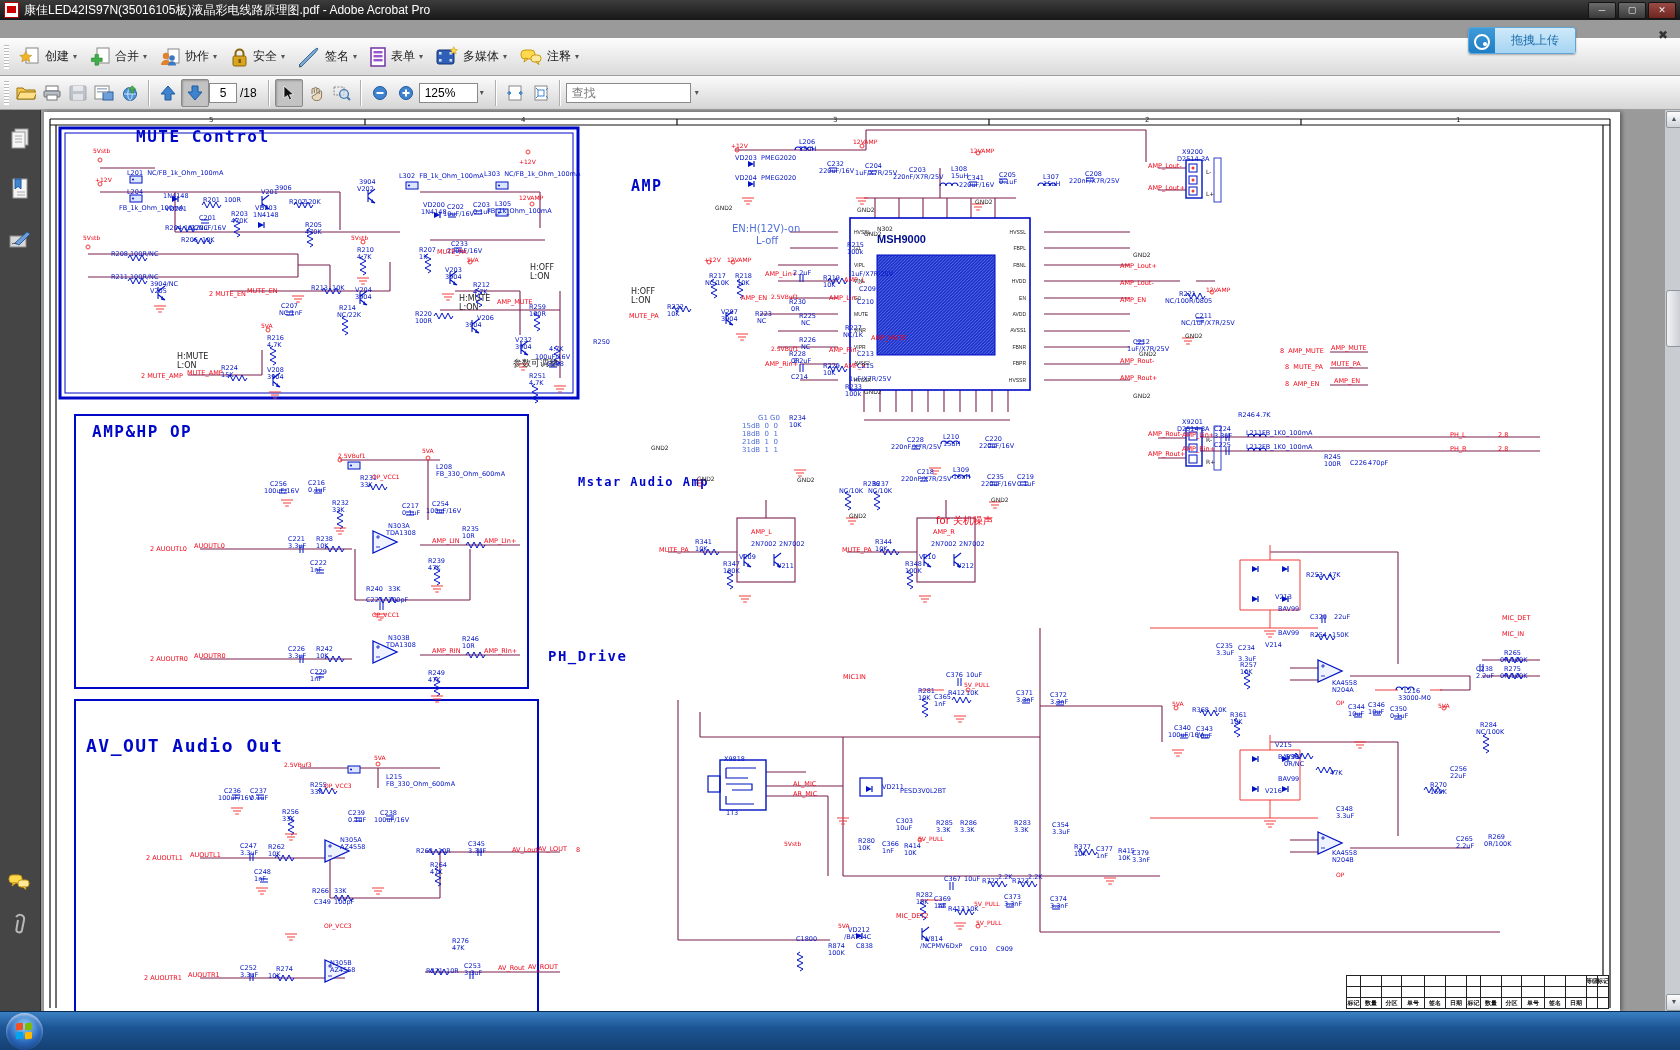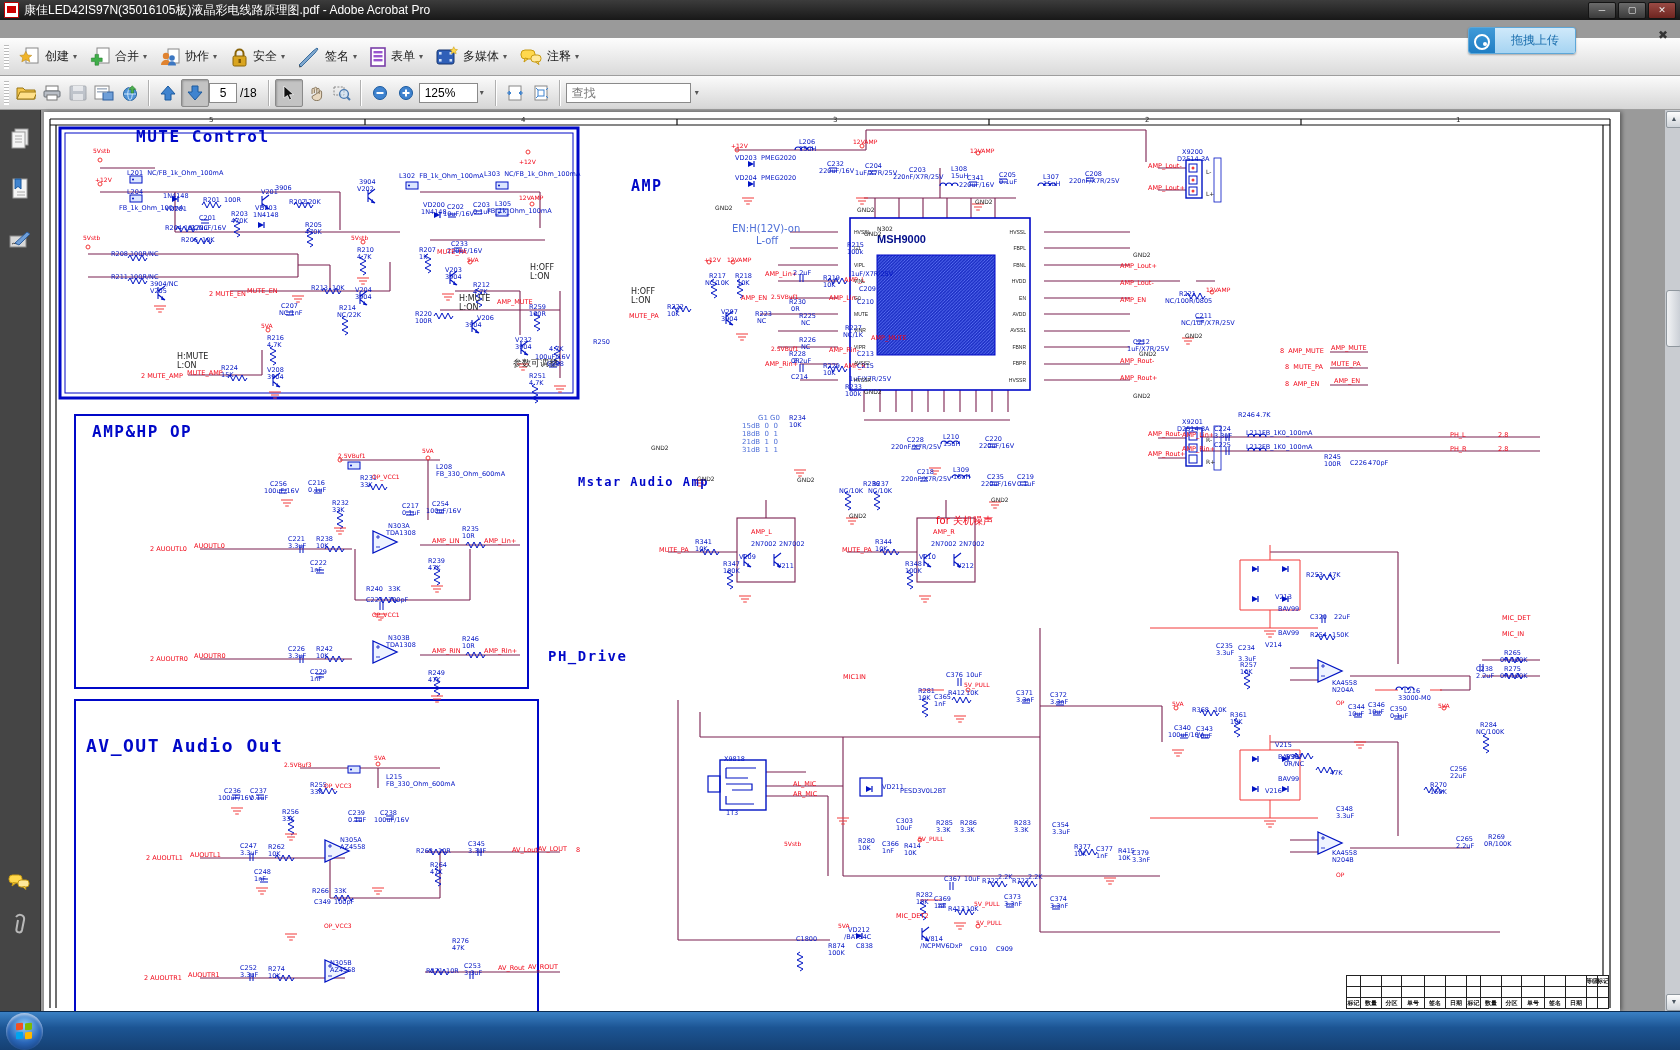--- a/index.html
+++ b/index.html
@@ -948,21 +948,21 @@
           <div class="sl L-b" style="left: 430px; top: 869px;">47K</div>
           <div class="sl L-b" style="left: 312px; top: 888px;">R266</div>
           <div class="sl L-b" style="left: 334px; top: 888px;">33K</div>
           <div class="sl L-b" style="left: 314px; top: 899px;">C349</div>
           <div class="sl L-b" style="left: 334px; top: 899px;">100pF</div>
           <div class="sl L-r" style="left: 324px; top: 923px; font-size: 6px;">OP_VCC3</div>
           <div class="sl L-r" style="left: 144px; top: 975px;">2 AUOUTR1</div>
           <div class="sl L-r" style="left: 188px; top: 972px;">AUOUTR1</div>
           <div class="sl L-b" style="left: 240px; top: 965px;">C252</div>
           <div class="sl L-b" style="left: 240px; top: 972px;">3.3uF</div>
-          <div class="sl L-b" style="left: 268px; top: 966px;">R274</div>
+          <div class="sl L-b" style="left: 276px; top: 966px;">R274</div>
           <div class="sl L-b" style="left: 268px; top: 973px;">10K</div>
           <div class="sl L-b" style="left: 330px; top: 960px;">N305B</div>
           <div class="sl L-b" style="left: 330px; top: 967px;">AZ4558</div>
           <div class="sl L-b" style="left: 426px; top: 968px;">R271</div>
           <div class="sl L-b" style="left: 446px; top: 968px;">10R</div>
           <div class="sl L-b" style="left: 464px; top: 963px;">C253</div>
           <div class="sl L-b" style="left: 464px; top: 970px;">3.3uF</div>
           <div class="sl L-r" style="left: 498px; top: 965px;">AV_Rout</div>
           <div class="sl L-r" style="left: 528px; top: 964px;">AV_ROUT</div>
           <div class="sl L-b" style="left: 452px; top: 938px;">R276</div>

